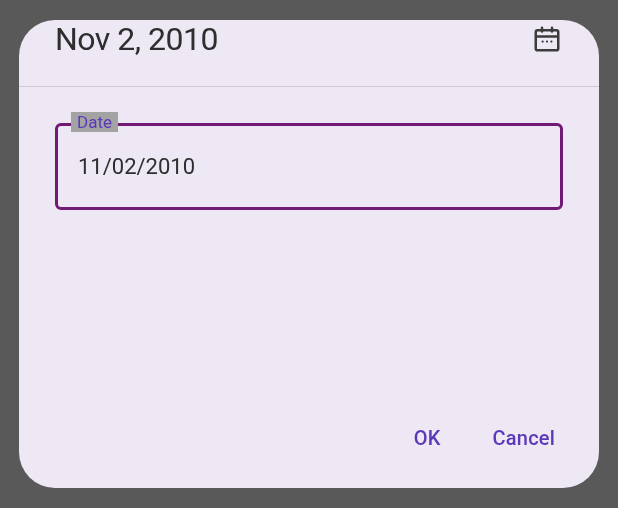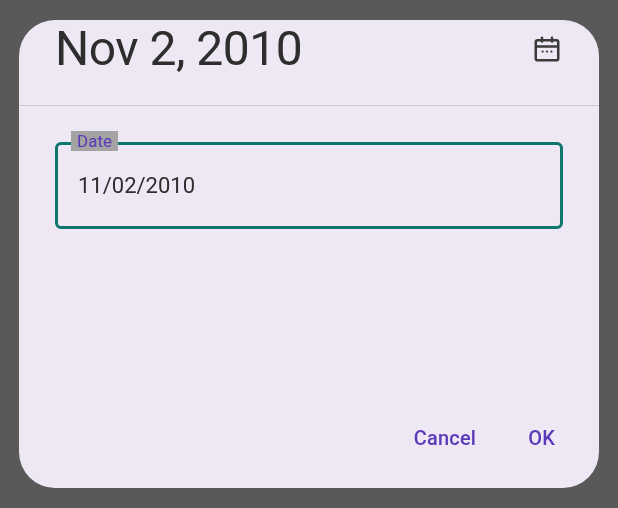--- a/index.html
+++ b/index.html
@@ -35,21 +35,21 @@
       color: #3b3b3b;
       letter-spacing: 0.1px;
     }
     .date-row {
       padding: 0 36px 28px 36px;
       display: flex;
       align-items: center;
       justify-content: space-between;
     }
     .date-display {
-      font-size: 48px;
+      font-size: 32px;
       font-weight: 400;
       color: #2e2e2e;
       letter-spacing: -0.5px;
     }
     .calendar-icon {
       width: 32px;
       height: 32px;
       color: #3b3b3b;
       cursor: pointer;
       display: flex;
@@ -73,21 +73,21 @@
       top: -11px;
       left: 16px;
       background: #a3a3a3;
       padding: 0 6px;
       font-size: 17px;
       font-weight: 400;
       color: #5B39B8;
     }
     .text-field-input {
       width: 100%;
-      border: 3px solid #0f766e;
+      border: 3px solid #701a75;
       border-radius: 6px;
       padding: 28px 20px 28px 20px;
       font-size: 22px;
       font-weight: 400;
       color: #2e2e2e;
       background: transparent;
       outline: none;
       font-family: inherit;
     }
     .spacer {
@@ -137,16 +137,16 @@
   <div class="input-area">
     <div class="text-field">
       <label class="text-field-label">Date</label>
       <input type="text" class="text-field-input" value="11/02/2010" style="">
     </div>
   </div>
 
   <div class="spacer"></div>
 
   <div class="actions">
+    <button class="action-button">OK</button>
     <button class="action-button">Cancel</button>
-    <button class="action-button">OK</button>
   </div>
 </div>
 
 </body></html>

